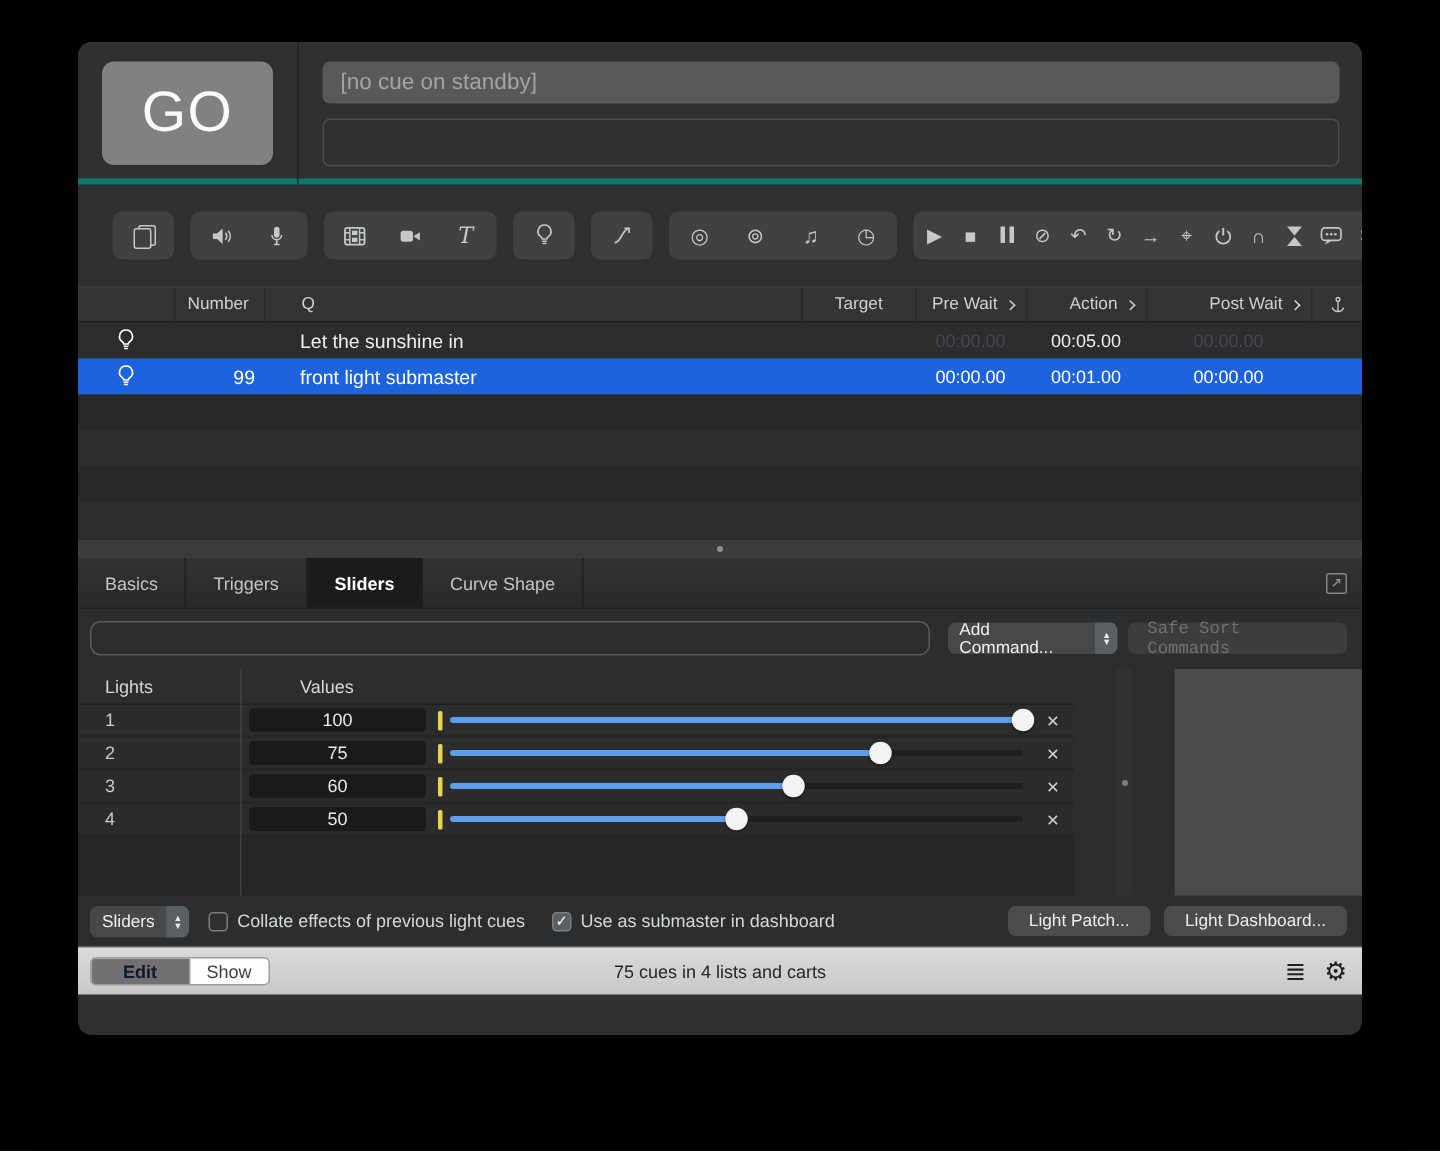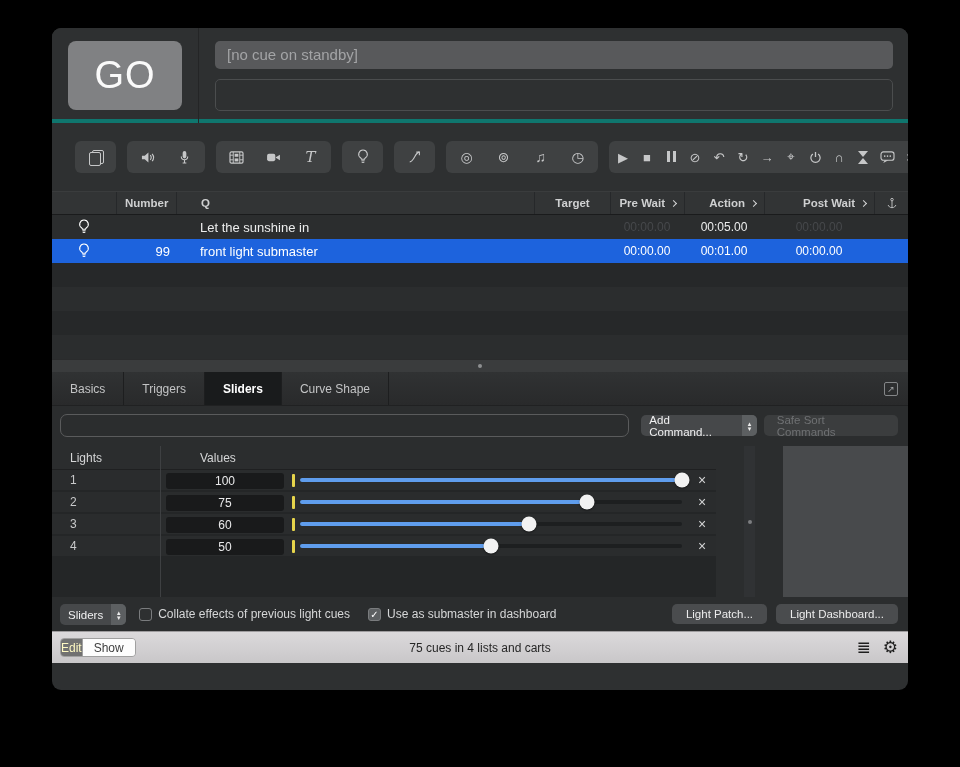--- a/index.html
+++ b/index.html
@@ -52,21 +52,21 @@
   .pausebars i { display:inline-block; width:3px; height:11px; background:currentColor; margin:0 1.5px; }
   .hg { position:relative; width:11px; height:13px; }
   .hg::before, .hg::after { content:""; position:absolute; left:0; border-left:5.5px solid transparent;
         border-right:5.5px solid transparent; }
   .hg::before { top:0; border-top:6px solid currentColor; }
   .hg::after { bottom:0; border-bottom:6px solid currentColor; }
 
   
   .cue-grid { display:grid; grid-template-columns:64px 60px 1fr 76px 74px 80px 110px 34px; }
   .cue-header { height:24px; background:#323435; border-top:1px solid #3a3c3d; border-bottom:1px solid #1a1b1c;
-                color:#cfd0d1; font-size:11.5px;font-weight:bold; }
+                color:#cfd0d1; font-size:11.5px; }
   .cue-header > div { display:flex; align-items:center; border-left:1px solid #26282a; height:100%; }
   .cue-header > div:first-child { border-left:none; }
   .ch-number { padding-left:8px; }
   .ch-q { padding-left:24px; }
   .ch-target { justify-content:center; }
   .ch-right { justify-content:flex-end; padding-right:8px; gap:6px; }
   .chev { display:inline-block; width:5px; height:5px; border-right:1.8px solid #d6d7d8;
           border-top:1.8px solid #d6d7d8; transform:rotate(45deg); margin-top:1px; }
   .ch-anchor { justify-content:center; color:#c5c6c7; }
 
@@ -104,21 +104,21 @@
   .cmd-row { height:23px; margin:0 10px 9px 8px; display:flex; }
   .cmd-input { width:578px; height:23px; background:transparent; border:1px solid #5a5b5c; border-radius:7px;
                color:#e8e8e8; font-size:12px; padding:0 10px; outline:none; font-family:inherit; }
   .select-ctl { height:21px; margin-top:1px; background:#46484a; border-radius:5px; display:flex;
                 align-items:center; overflow:hidden; color:#f0f0f1; font-size:11.5px; }
   .select-ctl .lbl { padding:0 8px; }
   .stepper { width:15px; align-self:stretch; background:#5c5f61; display:flex; flex-direction:column;
              align-items:center; justify-content:center; color:#ececec; font-size:7px; line-height:5px; }
   .add-cmd { margin-left:12px; }
   .safe-sort { margin-left:7px; margin-top:1px; height:21px; background:#3b3d3e; border-radius:5px;
-               color:#6f7173; font-size:11.5px; display:flex; align-items:center; padding:0 13px; }
+               color:#6f7173; font-size:11.5px; display:flex; align-items:center; padding:0 13px;font-family:Liberation Mono, monospace; }
 
   .levels-body { height:151px; display:flex;gap:28px; }
   .lv-table { width:664px; background:#242627; position:relative; }
   .values-divider { position:absolute; left:108px; top:0; bottom:0; width:1px; background:#3e4042; }
   .lv-head { height:24px; background:#2b2d2e; display:grid; grid-template-columns:108px 1fr;
              align-items:center; color:#d5d6d7; font-size:12px; border-bottom:1px solid #1f2021; }
   .lv-head .h1 { padding-left:18px; }
   .lv-head .h2 { padding-left:40px; }
   .lv-row { height:20px; margin-bottom:2px; background:#2a2c2d; display:grid;
             grid-template-columns:108px 132px 1fr 28px; align-items:center; }
@@ -144,21 +144,21 @@
   .chk-label { color:#d6d7d8; font-size:12px; margin-left:6px; }
   .chk-wrap { display:flex; align-items:center; }
   .btn-gray { height:20px; background:#4a4c4e; border-radius:5px; color:#ececec; font-size:11.5px;
               display:flex; align-items:center; padding:0 14px; cursor:default; }
 
   
   .footer { height:32px; background:linear-gradient(#dbd9db,#c9c7c9); border-top:1px solid #9e9c9e;
             display:flex; align-items:center; position:relative; padding:0 10px 0 8px; }
   .seg { display:flex; height:19px; border:1px solid #a0a0a0; border-radius:4px; overflow:hidden;
          font-size:12px; }
-  .seg .edit { background:#717171; color:#fef9c3; padding:0 0; display:flex; align-items:center; }
+  .seg .edit { background:#717171; color:#0f172a; padding:0 21px; display:flex; align-items:center;font-weight:bold; }
   .seg .show { background:#fdfdfd; color:#404040; padding:0 11px; display:flex; align-items:center;
                border-left:1px solid #a0a0a0; }
   .status { position:absolute; left:0; right:0; text-align:center; color:#262626; font-size:12px; }
   .foot-icons { margin-left:auto; display:flex; align-items:center; gap:12px; color:#1f1f1f; z-index:1; }
   .foot-icons .ic { font-size:17px; cursor:default; }
 </style>
 </head>
 <body>
 
 <div class="window">

